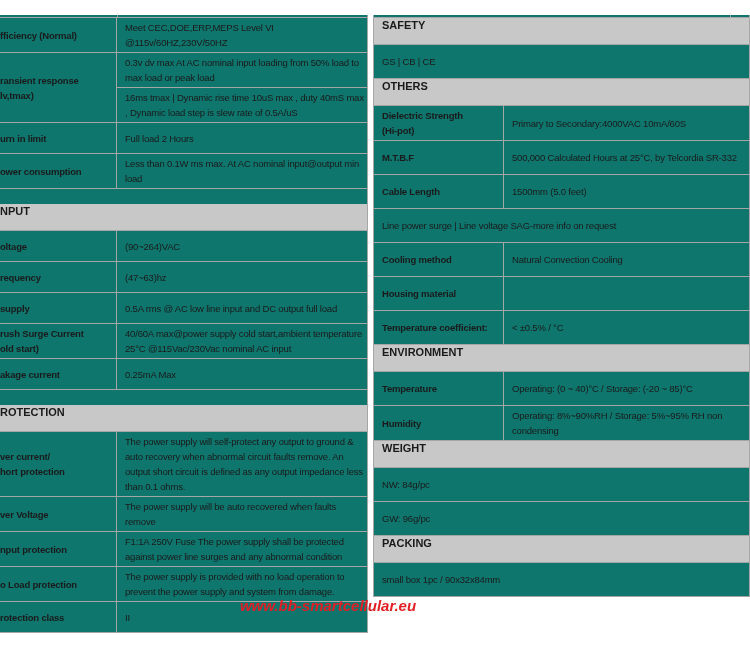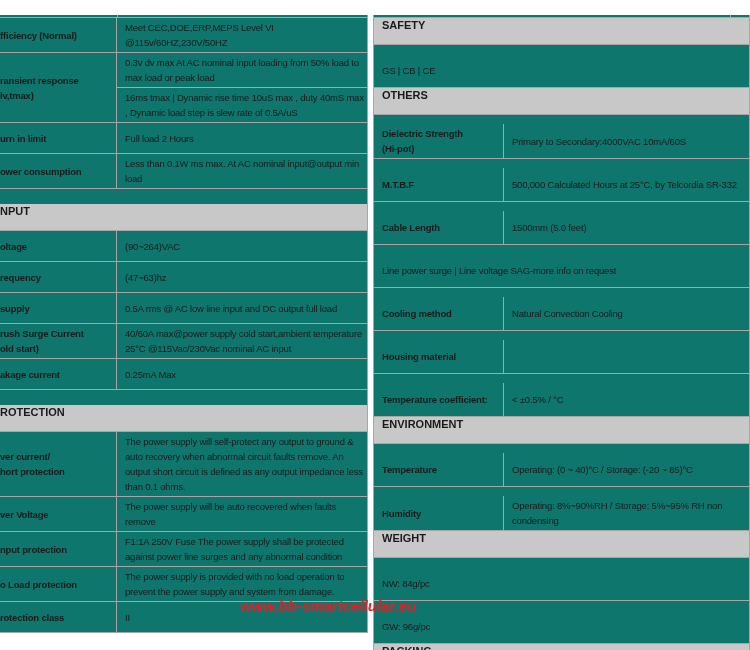--- a/index.html
+++ b/index.html
@@ -26,21 +26,21 @@
     background:var(--hdr);height:27px;align-items:flex-start;
     font-weight:bold;font-size:11px;letter-spacing:0;
   }
   #left-table .row.header{padding-left:0;margin-top:15px;}
   #right-table .row.header{padding-left:8px;}
   .cell{
     display:flex;flex-direction:column;justify-content:center;
     box-sizing:border-box;padding:2px 3px 2px 8px;white-space:pre-line;
   }
   #left-table .cell{min-height:30px;}
-  #right-table .cell{min-height:33px;margin-top:9px;}
+  #right-table .cell{min-height:33px;}
   .label{flex:none;border-right:1px solid var(--border);font-weight:bold;}
   #left-table .label{width:117px;padding-left:0;}
   #right-table .label{width:130px;padding-left:8px;}
   .value{flex:1;}
   .full-cell{flex:1;}
   .stack{flex:1;display:flex;flex-direction:column;}
   .stack .value{width:100%;}
   .stack .sub{border-top:1px solid var(--border);}
   .row.sliver{height:3px;position:relative;border-bottom:1px solid var(--border);}
   .sliver-tick{position:absolute;top:0;bottom:0;width:1px;background:var(--border);left:117px;}

